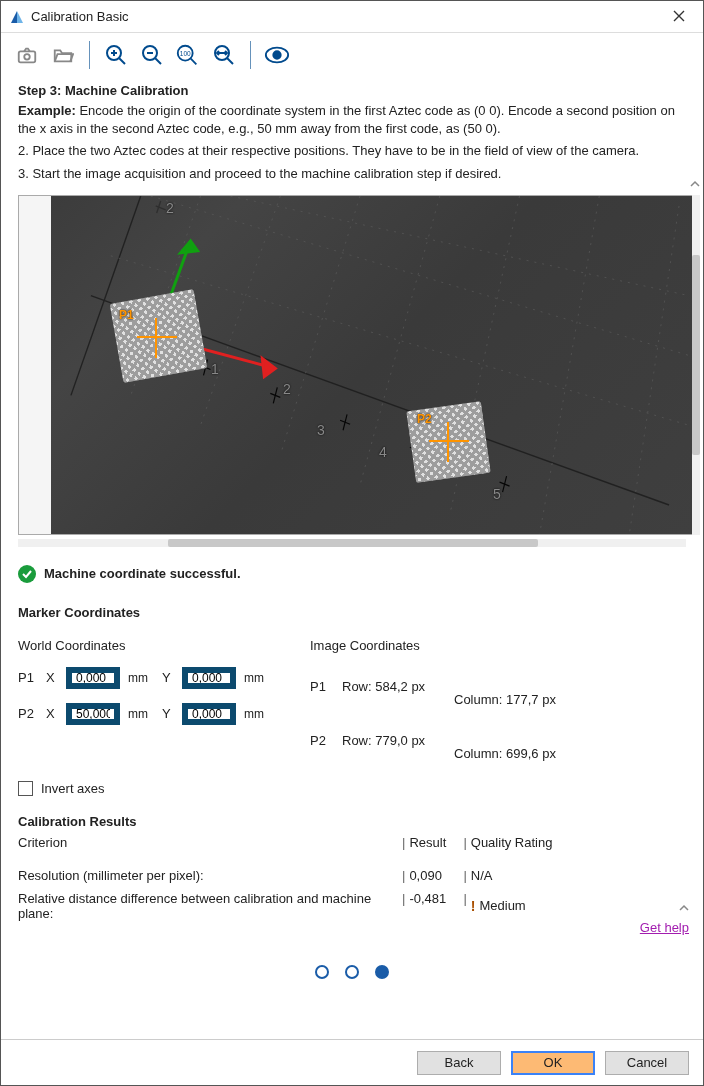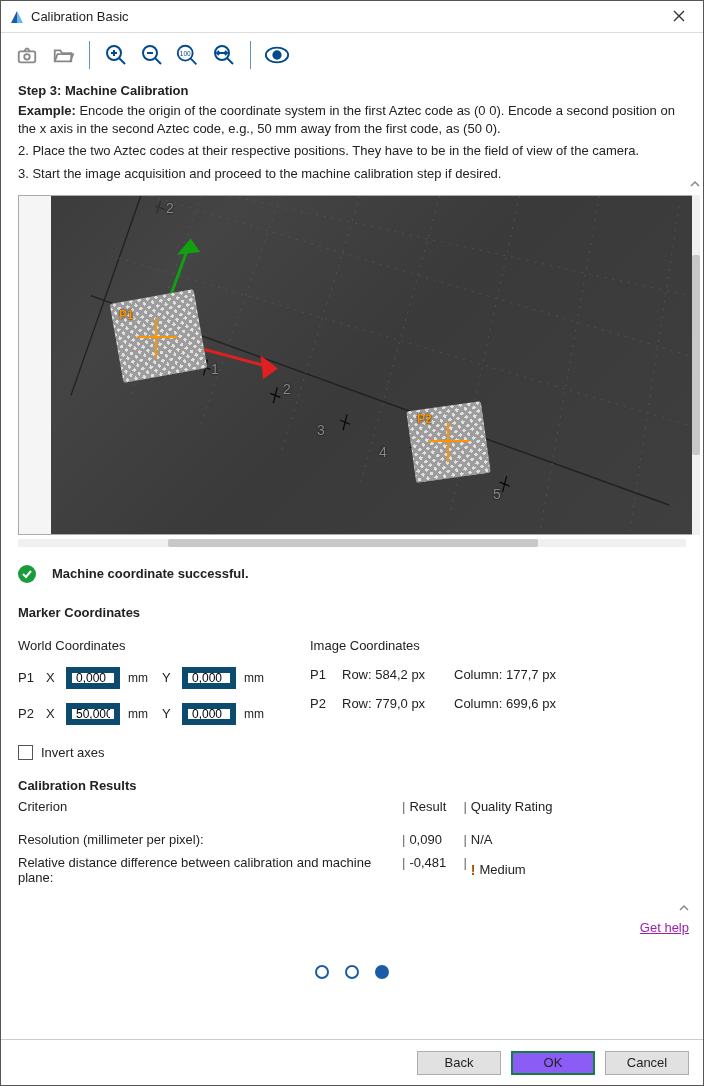--- a/index.html
+++ b/index.html
@@ -30,55 +30,55 @@
   .cross { position:absolute; width:40px; height:40px; }
   .cross::before, .cross::after { content:""; position:absolute; background:#ff9400; }
   .cross::before { left:18px; top:0; width:2px; height:40px; }
   .cross::after  { top:18px; left:0; height:2px; width:40px; }
   .tick-label { position:absolute; color:#888; font-size:14px; text-shadow:0 0 2px #000; }
   .hscroll-track { position:absolute; left:0; right:0; bottom:-12px; height:8px; background:#f0f0f0; }
   .hscroll-thumb { position:absolute; top:0; height:8px; background:#c8c8c8; border-radius:2px; }
   .vscroll-track { position:absolute; right:-14px; top:0; width:8px; height:340px; background:#f0f0f0; }
   .vscroll-thumb { position:absolute; left:0; width:8px; background:#c8c8c8; border-radius:2px; }
   .chev-up { position:absolute; right:-14px; top:-16px; font-size:10px; color:#888; }
-  .status-row { display:flex; align-items:center; gap:16px; margin-top:30px; }
+  .status-row { display:flex; align-items:center; gap:8px; margin-top:30px; }
   .status-icon { width:18px; height:18px; border-radius:50%; background:#1a9c3c; display:flex; align-items:center; justify-content:center; color:#fff; font-size:12px; font-weight:700; }
   .status-text { font-weight:600; font-size:13px; }
   .section-h { font-weight:600; margin-top:22px; }
   .chk-row { display:flex; align-items:center; gap:8px; margin-top:6px; }
   .chk { width:15px; height:15px; border:1px solid #555; background:#fff; }
   .coords-grid { display:flex; gap:40px; margin-top:18px; }
   .wc-col, .ic-col { }
   .col-head { font-size:13px; margin-bottom:14px; }
   .wc-row { display:flex; align-items:center; gap:8px; margin-bottom:14px; font-size:13px; }
   .wc-row .lbl { width:20px; }
   .wc-row .ax { width:12px; }
   .num-input { width:54px; height:22px; border:6px solid #0c4a6e; padding:0 4px; font-size:12px; background:#fff; }
   .unit { width:26px; font-size:12px; }
   .ic-row { display:flex; align-items:center; gap:12px; margin-bottom:14px; font-size:13px; }
   .ic-row .lbl { width:20px; }
   .ic-row .rowv { width:100px; }
-  .ic-row .colv { width:130px; }
+  .ic-row .colv { width:130px;margin-top:25px; }
   .results { margin-top:8px; }
   .res-head { font-weight:600; margin-top:18px; margin-bottom:6px; }
   .res-row { display:flex; font-size:13px; margin-bottom:8px; }
   .res-row .crit { flex:0 0 380px; }
   .res-row .sep { color:#666; padding:0 4px; }
   .res-row .val { flex:0 0 50px; }
   .res-row .qual { flex:1; display:flex; align-items:center; gap:4px; }
   .warn-icon { color:#a94f00; font-weight:700; font-size:14px; }
   .gethelp { position:absolute; right:14px; bottom:104px; color:#a21caf; text-decoration:underline; font-size:13px; cursor:pointer; }
   .chev-up2 { position:absolute; right:14px; bottom:124px; font-size:10px; color:#888; }
   .pager { display:flex; justify-content:center; gap:16px; position:absolute; left:0; right:0; bottom:60px; }
   .pager .dot { width:14px; height:14px; border:2px solid #1a5ca8; border-radius:50%; background:#fff; cursor:pointer; }
   .pager .dot.filled { background:#1a5ca8; }
   .footer { height:46px; border-top:1px solid #ccc; display:flex; align-items:center; justify-content:flex-end; gap:10px; padding:12px 14px; background:#fff; }
   .footer-left { flex:1; }
   .btn { width:84px; height:24px; border:1px solid #adadad; background:#e1e1e1; font-size:13px; cursor:pointer; display:flex; align-items:center; justify-content:center; }
-  .btn.primary { border:2px solid #15803d; background:#8b5cf6; }
+  .btn.primary { border:2px solid #3b82f6; background:#fdba74; }
 </style>
 </head>
 <body>
 
 <div class="window">
 
   <div class="titlebar">
     <span class="app-icon">
       <svg viewBox="0 0 16 16" width="16" height="16">
         <path d="M2 14 L8 2 L8 14 Z" fill="#1a5ca8"></path>

